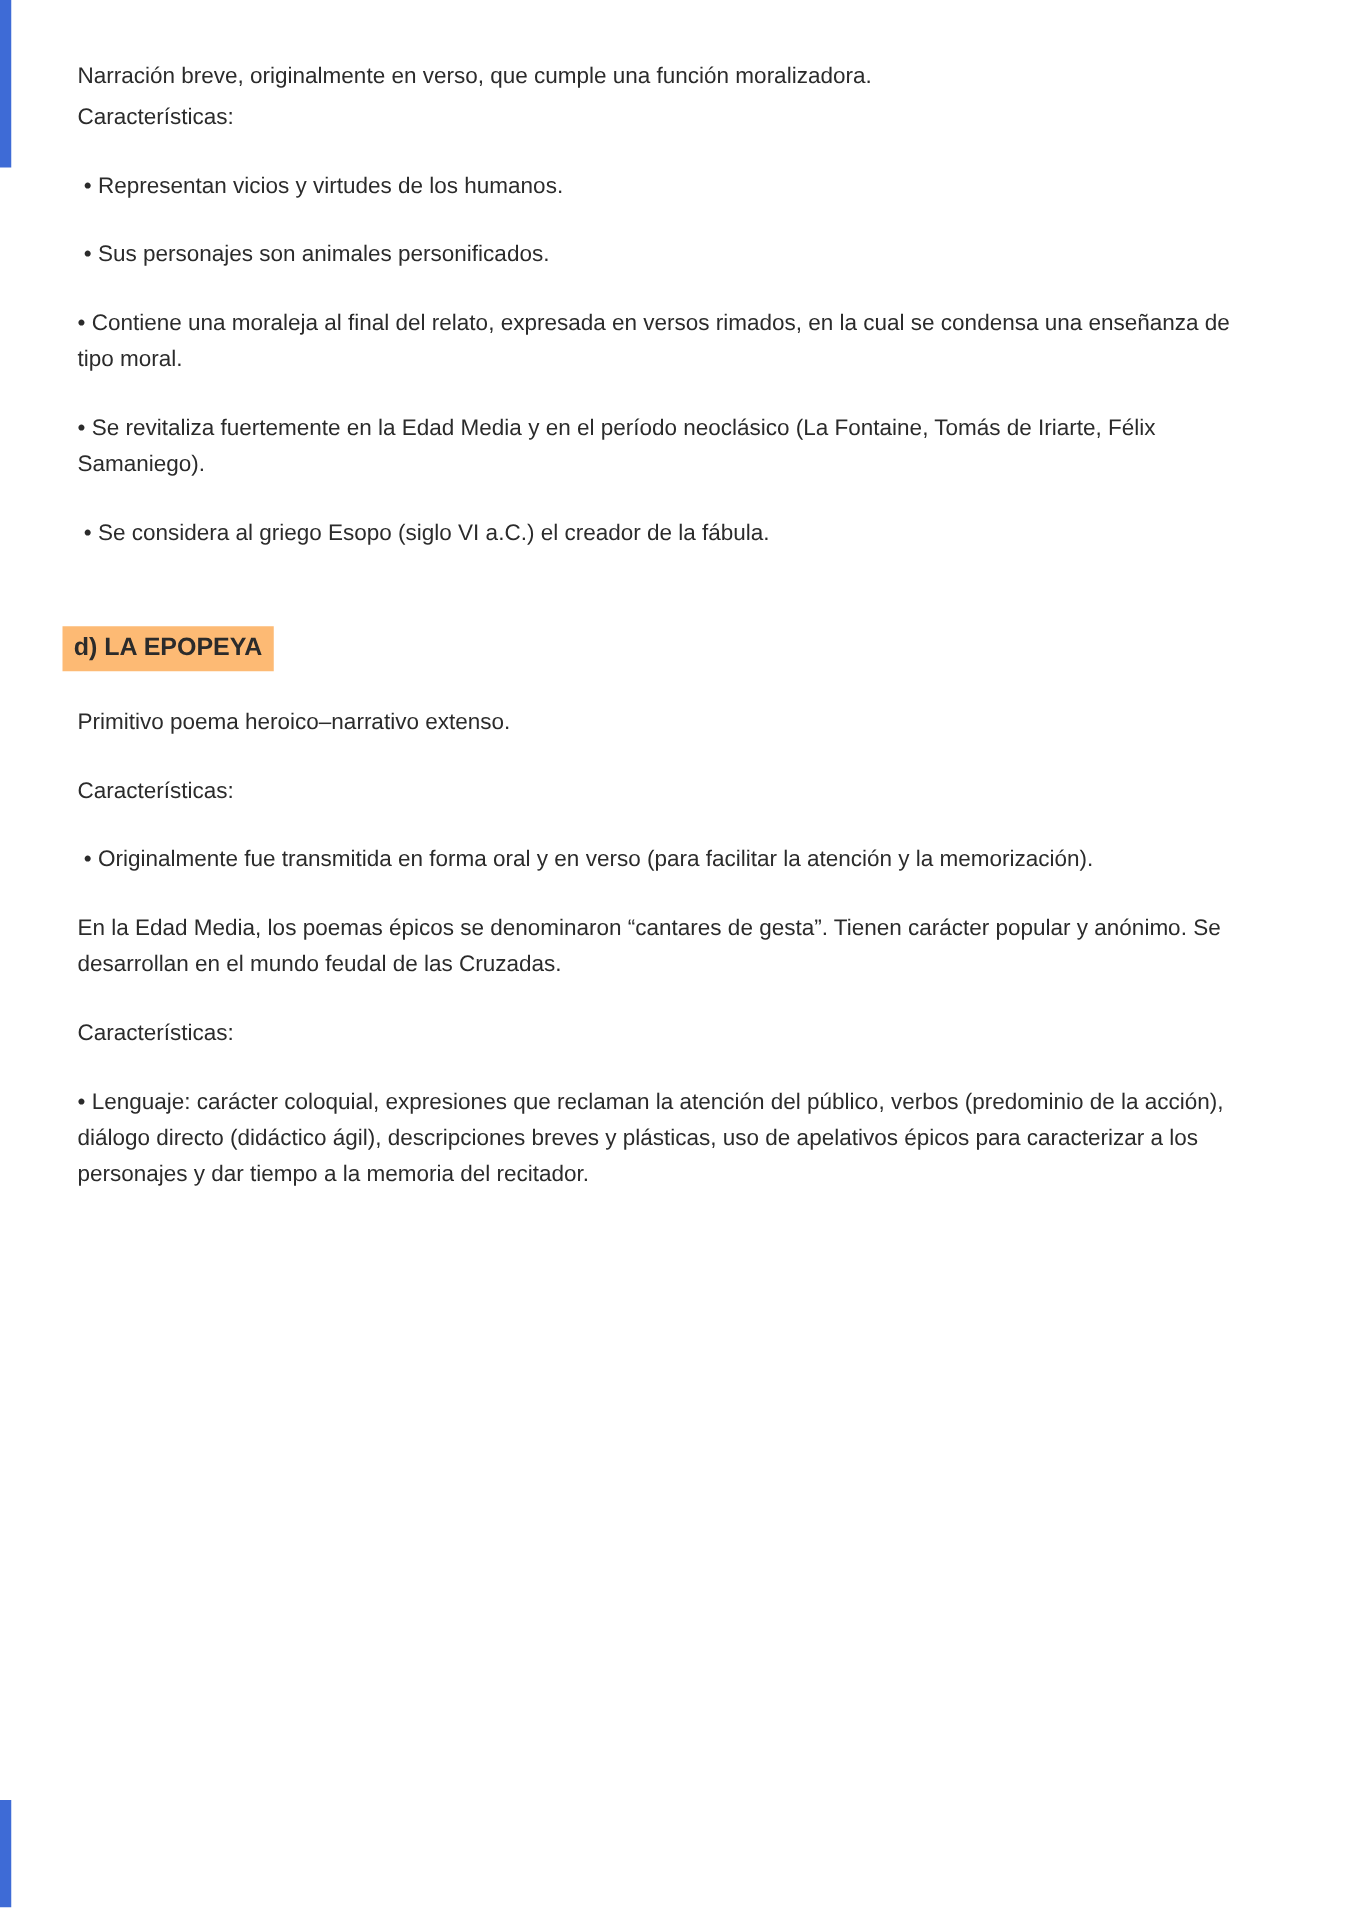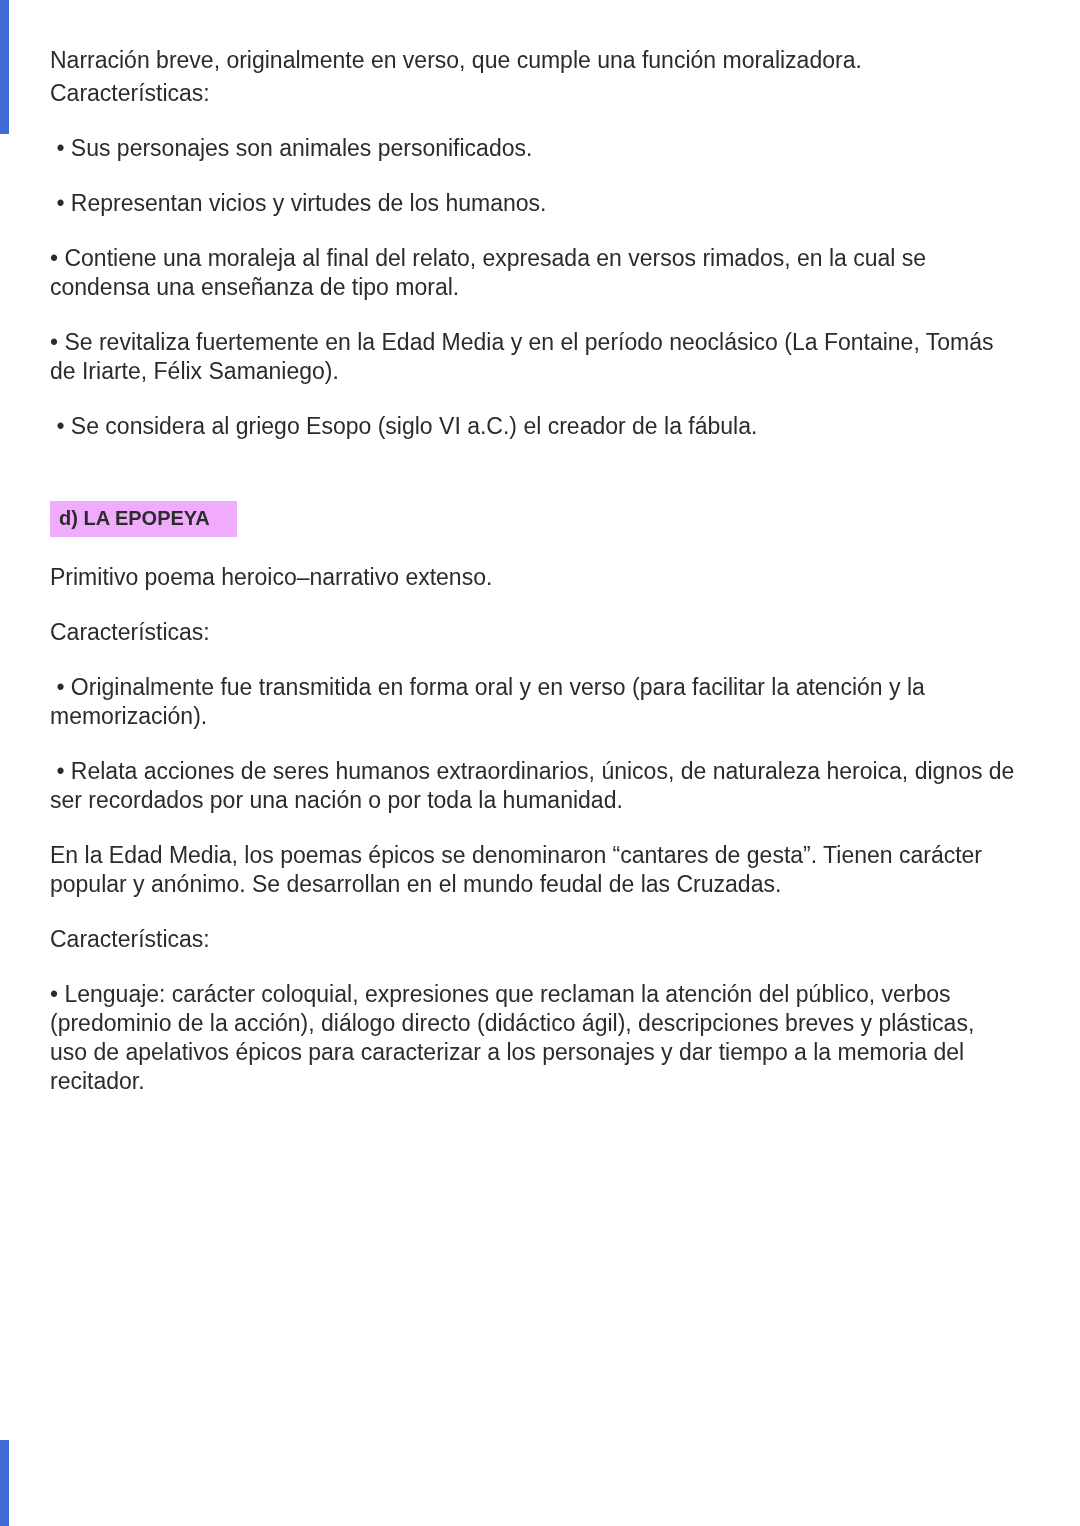--- a/index.html
+++ b/index.html
@@ -24,64 +24,63 @@
   .edge-bar.top { top: 0; height: 134px; }
   .edge-bar.bottom { bottom: 0; height: 86px; }
 
   .doc {
     position: absolute;
     top: 46px;
     left: 50px;
     right: 64px;
   }
   .para, .bullet, .label {
-    font-size: 23px;
+    font-size: 18px;
     line-height: 29px;
-    margin: 0 0 26px 0;
+    margin: 0 0 26px 12px;
     white-space: pre-wrap;
   }
   .para.tight { margin-bottom: 4px; }
   .label { font-weight: normal; }
   .heading {
     margin: 60px 0 26px 0;
     font-size: 20px;
     line-height: 29px;
   }
   .heading .hl {
     display: inline-block;
-    background: #f0abfc;
+    background: #fdba74;
     font-weight: bold;
-    padding: 3px 27px 4px 9px;
+    padding: 3px 9px 4px 9px;
     white-space: pre-wrap;
   }
 </style>
 </head>
 <body>
 
 <div class="edge-bar top"></div>
 <div class="edge-bar bottom"></div>
 
 <div class="doc">
 
   <p class="para tight">Narración breve, originalmente en verso, que cumple una función moralizadora.</p>
   <p class="label">Características:</p>
 
+  <p class="bullet"> • Representan vicios y virtudes de los humanos.</p>
   <p class="bullet"> • Sus personajes son animales personificados.</p>
-  <p class="bullet"> • Representan vicios y virtudes de los humanos.</p>
   <p class="bullet">• Contiene una moraleja al final del relato, expresada en versos rimados, en la cual se condensa una enseñanza de tipo moral.</p>
   <p class="bullet">• Se revitaliza fuertemente en la Edad Media y en el período neoclásico (La Fontaine, Tomás de Iriarte, Félix Samaniego).</p>
   <p class="bullet"> • Se considera al griego Esopo (siglo VI a.C.) el creador de la fábula.</p>
 
   <h3 class="heading"><span class="hl">d) LA EPOPEYA</span></h3>
 
   <p class="para">Primitivo poema heroico–narrativo extenso.</p>
   <p class="label">Características:</p>
 
   <p class="bullet"> • Originalmente fue transmitida en forma oral y en verso (para facilitar la atención y la memorización).</p>
-  <p class="bullet"> • Relata acciones de seres humanos extraordinarios, únicos, de naturaleza heroica, dignos de ser recordados por una nación o por toda la humanidad.</p>
 
 
   <p class="para">En la Edad Media, los poemas épicos se denominaron “cantares de gesta”. Tienen carácter popular y anónimo. Se desarrollan en el mundo feudal de las Cruzadas.</p>
   <p class="label">Características:</p>
 
   <p class="bullet">• Lenguaje: carácter coloquial, expresiones que reclaman la atención del público, verbos (predominio de la acción), diálogo directo (didáctico ágil), descripciones breves y plásticas, uso de apelativos épicos para caracterizar a los personajes y dar tiempo a la memoria del recitador.</p>
 
 </div>
 
 </body></html>

